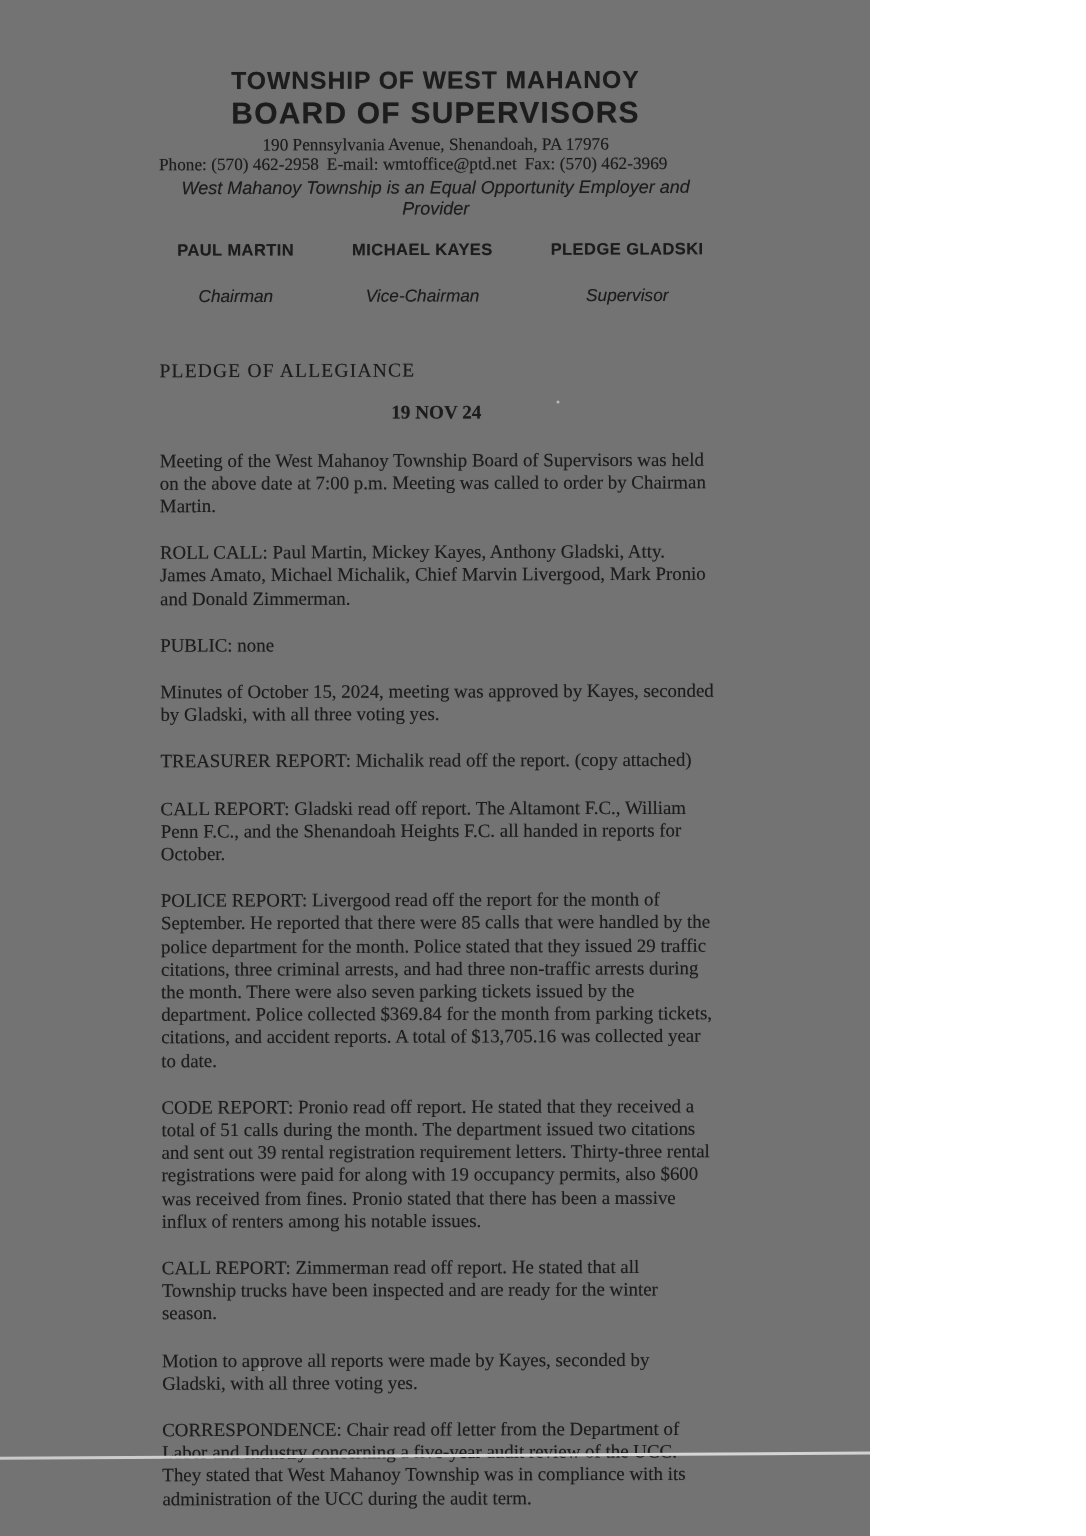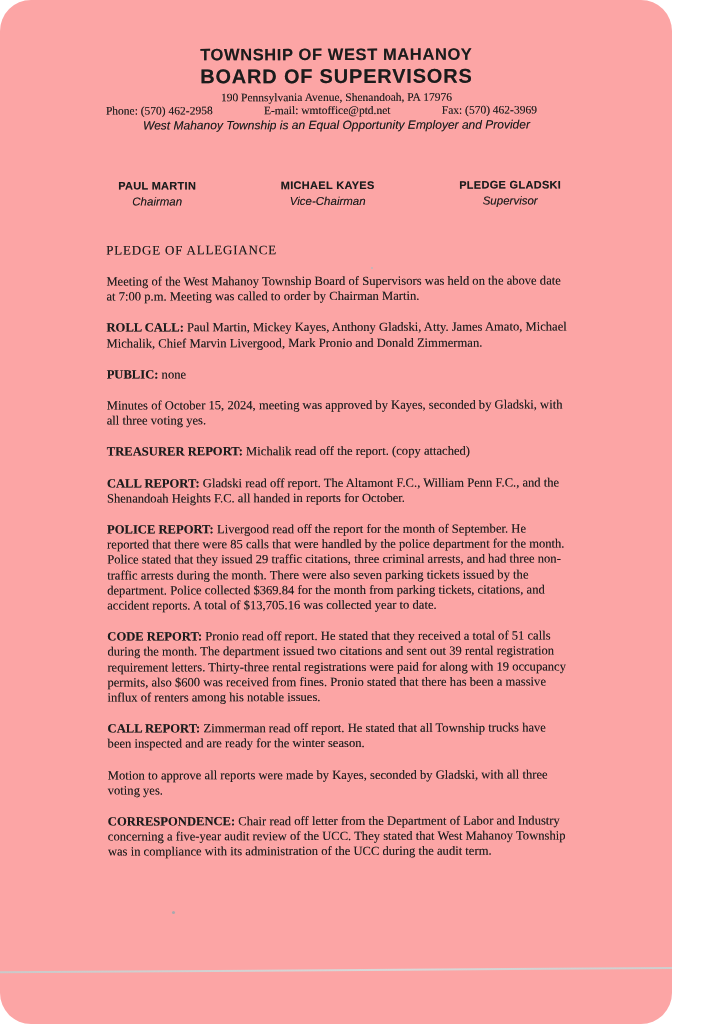--- a/index.html
+++ b/index.html
@@ -1,26 +1,25 @@
 <!DOCTYPE html>
 <html><head>
 <meta charset="utf-8">
 <style>
   * { box-sizing: border-box; }
   html, body { margin: 0; padding: 0; background: #ffffff; }
 
   .page {
     position: relative;
-    width: 672px;
+    width: 580px;
     height: 1024px;
-    background: #fca5a5;
+    background: #737373;
     color: #1c1c1c;
     font-family: "Liberation Serif", serif;
     overflow: hidden;
-    border-radius: 31px;
   }
 
   .content {
     position: absolute;
     inset: 0;
     padding: 45px 104px 0 107px;
     transform: rotate(-0.15deg);
     text-shadow: 0 0 0.5px rgba(40,40,40,0.55);
   }
 
@@ -60,22 +59,22 @@
     font-size: 12px;
     margin-top: 2px;
   }
   .officers-row {
     display: flex;
     justify-content: space-between;
     margin-top: 15px;
     padding: 0 6px 0 12px;
   }
   .officer { text-align: center; font-family: "Liberation Sans", sans-serif; }
-  .officer-name { font-weight: 700; font-size: 11px; letter-spacing: 0.3px; margin-top: 32px; }
-  .officer-title { font-style: italic; font-size: 11.5px; margin-top: 4px; }
+  .officer-name { font-weight: 700; font-size: 11px; letter-spacing: 0.3px; }
+  .officer-title { font-style: italic; font-size: 11.5px; margin-top: 19px; }
 
   
   .pledge-heading {
     margin-top: 35px;
     font-size: 13px;
     letter-spacing: 0.8px;
   }
   .date-block {
     margin-top: 13px;
     text-align: center;
@@ -84,21 +83,21 @@
     line-height: 15.5px;
   }
   .minutes-heading { letter-spacing: 0.5px; }
 
   .doc-body { margin-top: 3px; }
   p.para {
     margin: 16px 0 0 0;
     font-size: 12.6px;
     line-height: 15.2px;
   }
-  p.para strong { font-weight: 700; }
+  p.para strong { font-weight: 400; }
 
   
   .scan-line-artifact {
     position: absolute;
     left: -6px;
     top: 969px;
     width: 740px;
     height: 1.5px;
     background: linear-gradient(to right, #c9c9c9, #d9d9d9 55%, #cccccc);
     transform: rotate(-0.35deg);
@@ -151,20 +150,21 @@
         <div class="officer">
           <div class="officer-name">PLEDGE GLADSKI</div>
           <div class="officer-title">Supervisor</div>
         </div>
       </div>
     </div>
 
     <div class="pledge-heading">PLEDGE OF ALLEGIANCE</div>
 
     <div class="date-block">
+      <div>19 NOV 24</div>
     </div>
 
     <div class="doc-body">
       <p class="para"><strong></strong><span>Meeting of the West Mahanoy Township Board of Supervisors was held on the above date at 7:00 p.m.  Meeting was called to order by Chairman Martin.</span></p>
       <p class="para"><strong>ROLL CALL:</strong><span>  Paul Martin, Mickey Kayes, Anthony Gladski, Atty. James Amato, Michael Michalik, Chief Marvin Livergood, Mark Pronio and Donald Zimmerman.</span></p>
       <p class="para"><strong>PUBLIC:</strong><span> none</span></p>
       <p class="para"><strong></strong><span>Minutes of October 15, 2024, meeting was approved by Kayes, seconded by Gladski, with all three voting yes.</span></p>
       <p class="para"><strong>TREASURER REPORT:</strong><span> Michalik read off the report. (copy attached)</span></p>
       <p class="para"><strong>CALL REPORT:</strong><span> Gladski read off report. The Altamont F.C., William Penn F.C., and the Shenandoah Heights F.C. all handed in reports for October.</span></p>
       <p class="para"><strong>POLICE REPORT:</strong><span> Livergood read off the report for the month of September.  He reported that there were 85 calls that were handled by the police department for the month.  Police stated that they issued 29 traffic citations, three criminal arrests, and had three non-traffic arrests during the month. There were also seven parking tickets issued by the department.  Police collected $369.84 for the month from parking tickets, citations, and accident reports. A total of $13,705.16 was collected year to date.</span></p>

